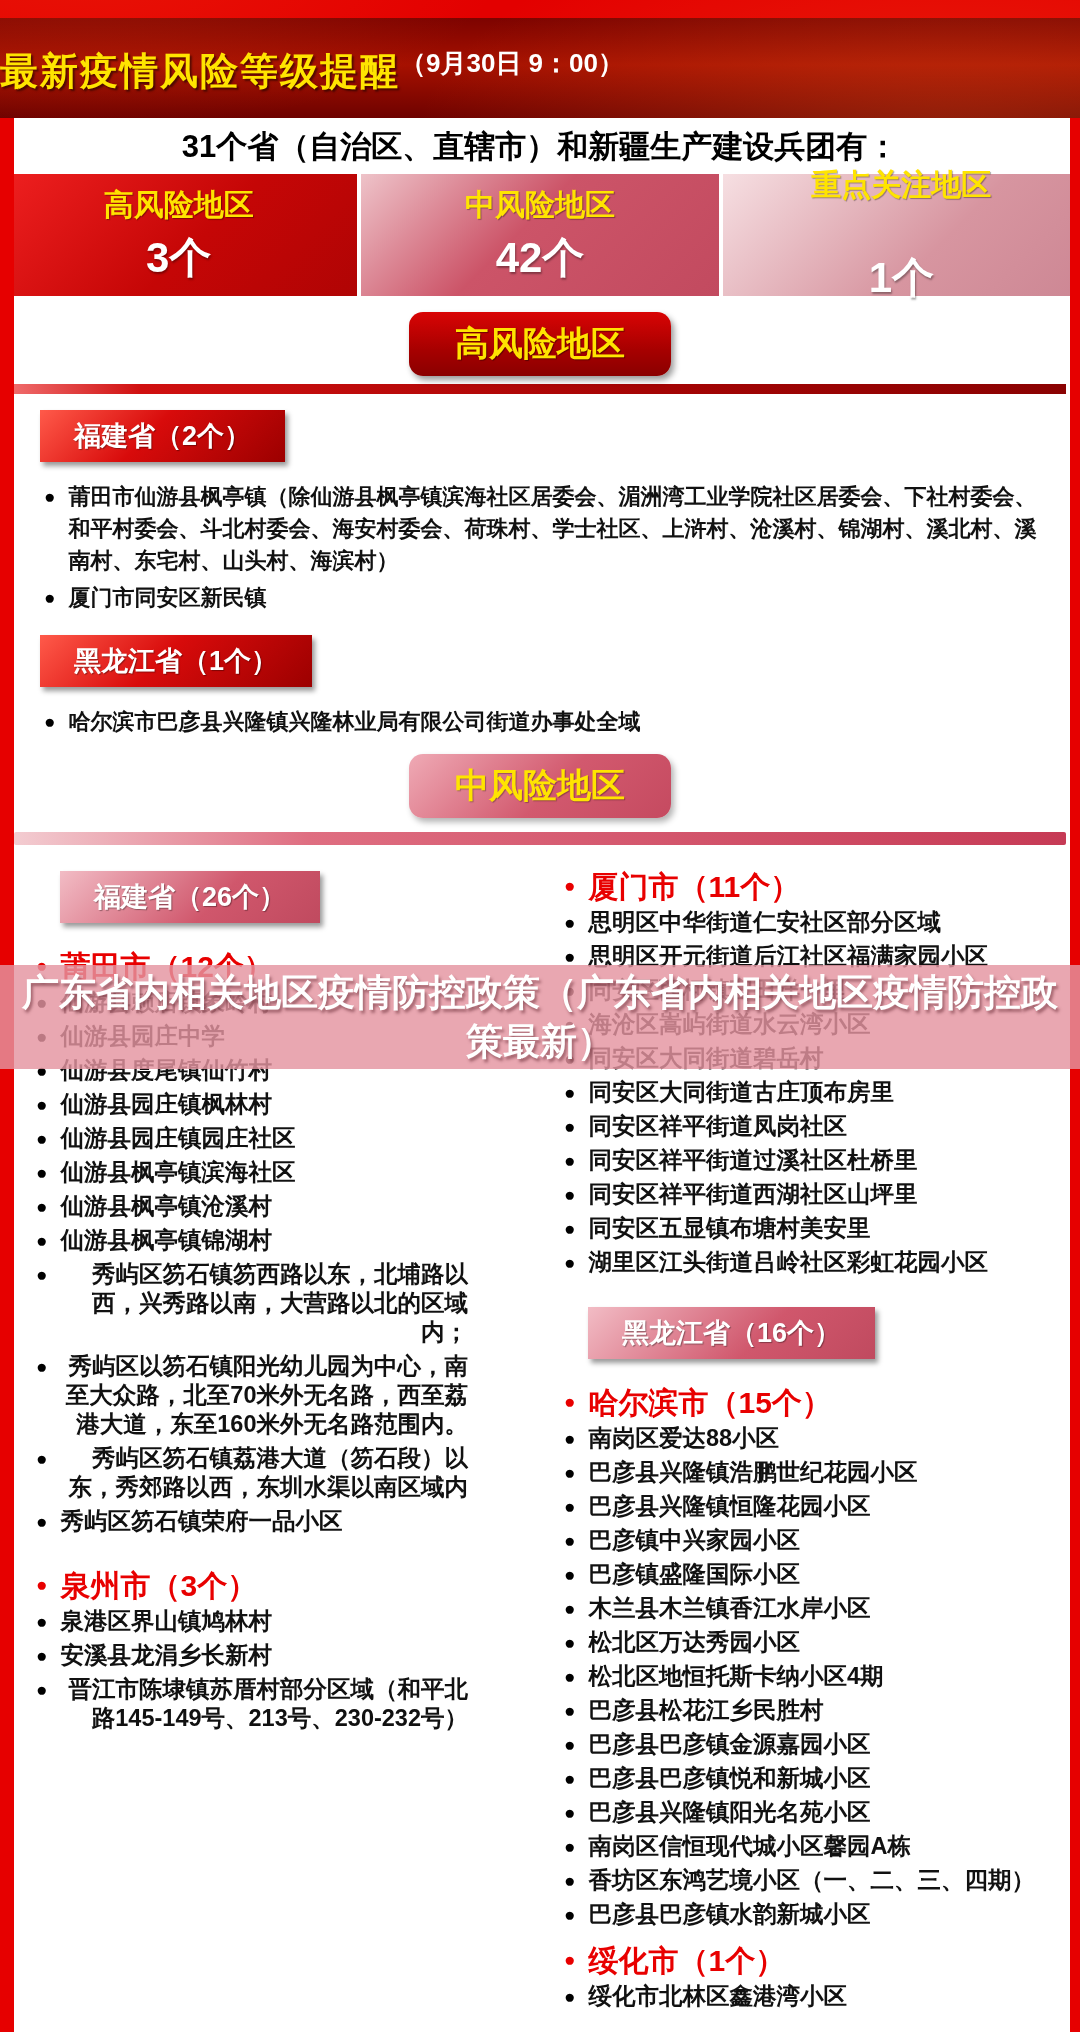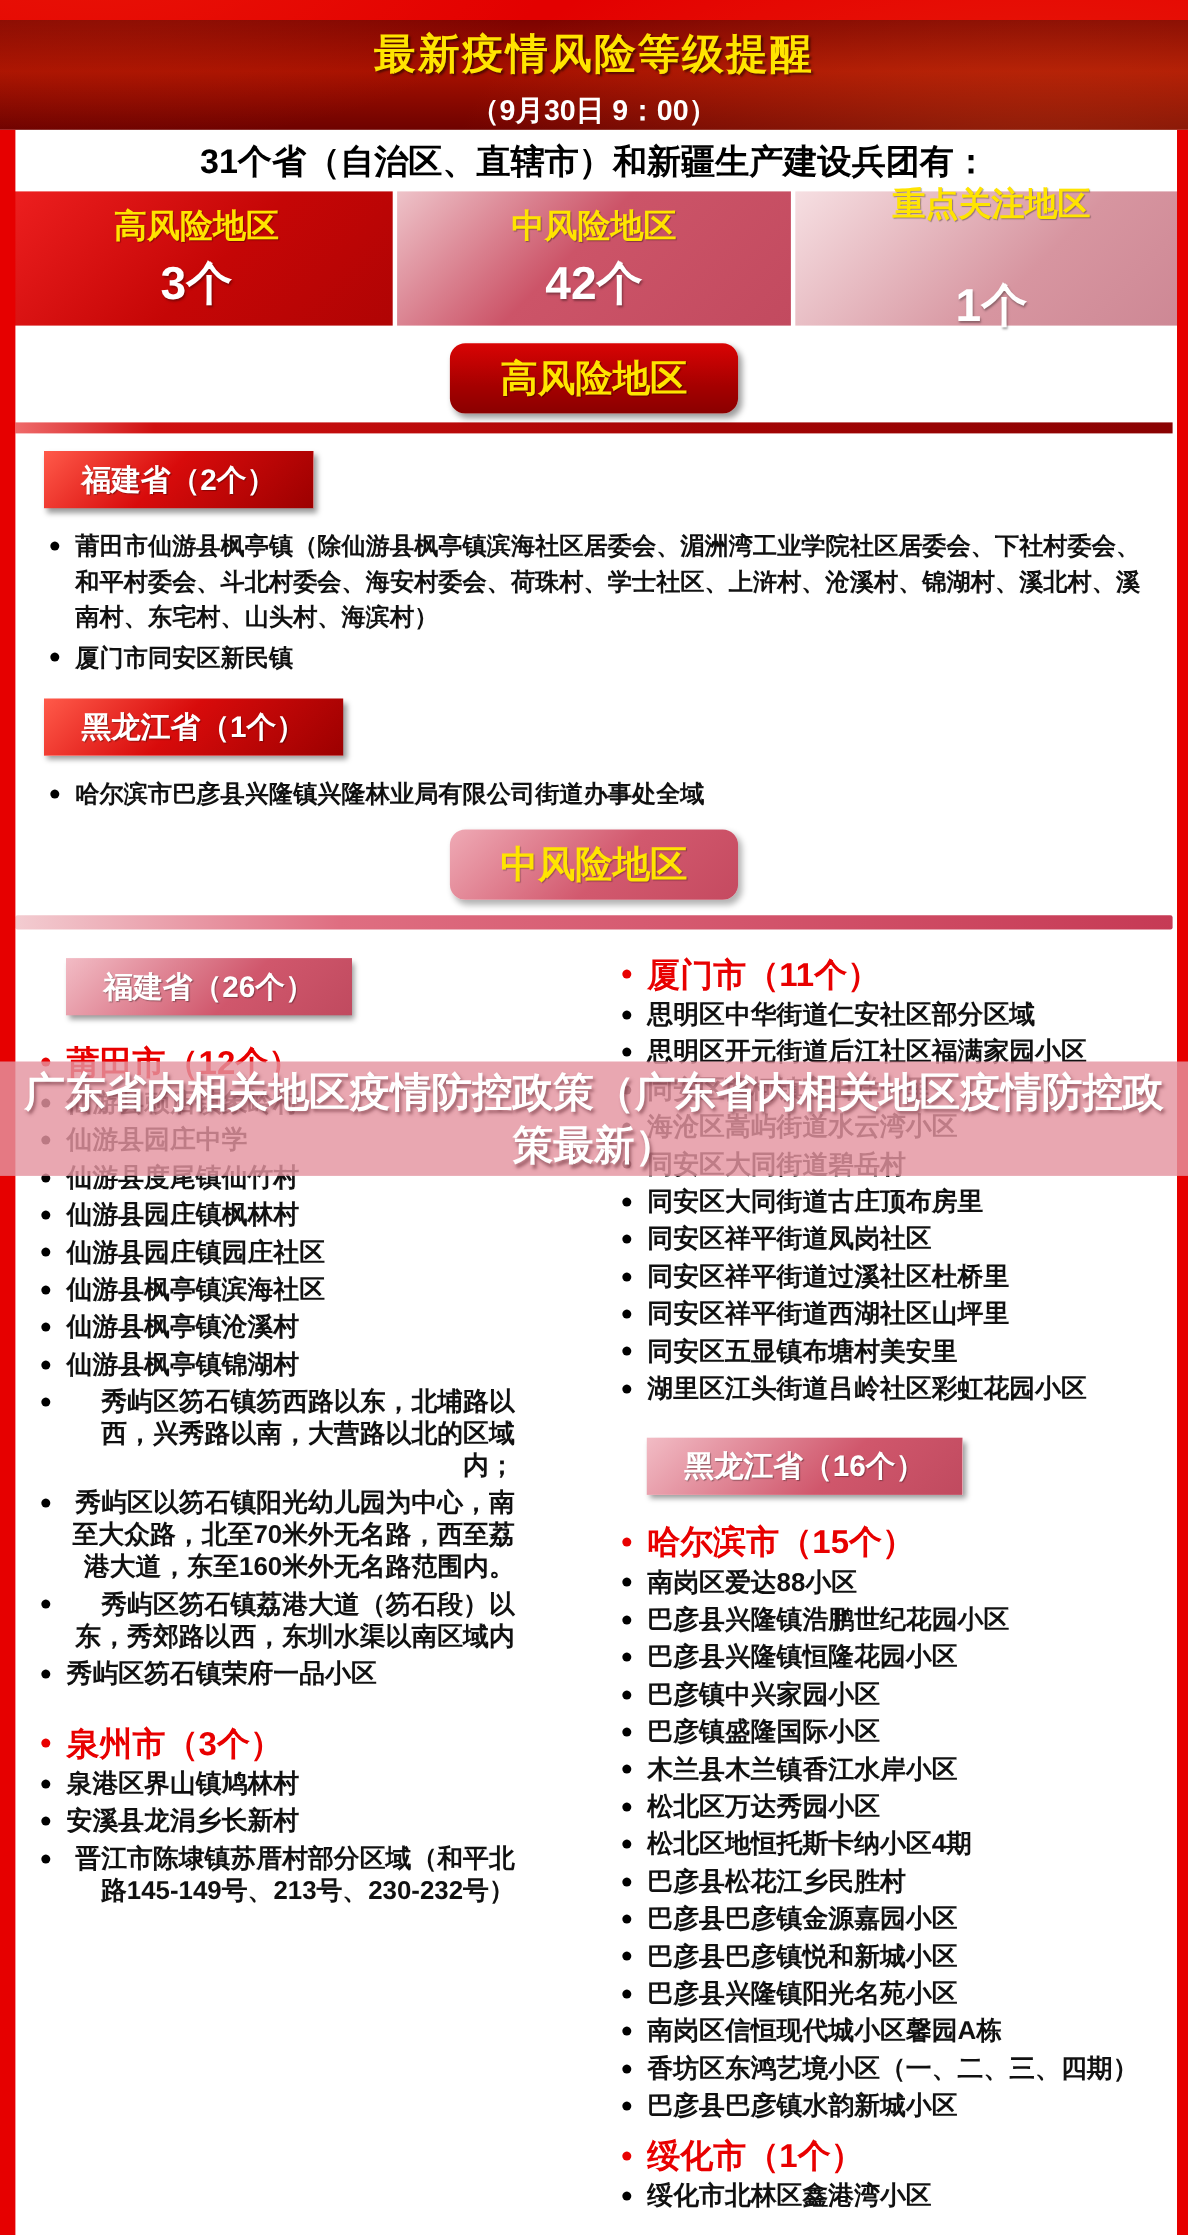--- a/index.html
+++ b/index.html
@@ -8,21 +8,21 @@
     background:#ffffff;
     font-family:"Liberation Sans","DejaVu Sans",sans-serif;
   }
   
   .banner{
     height:118px;width:100%;
     background:
       radial-gradient(ellipse 900px 420px at 88% 130%, rgba(255,120,40,.28), transparent 60%),
       radial-gradient(ellipse 700px 300px at 8% -40%, rgba(255,90,30,.22), transparent 60%),
       linear-gradient(180deg,#e30000 0 18px,#7d0300 18px,#a61000 55%,#6e0200 100%);
-    display:flex;flex-direction:column;align-items:center;justify-content:flex-start;
+    display:flex;flex-direction:row;align-items:center;justify-content:flex-start;
   }
   .banner-title{color:#ffe400;font-size:38px;font-weight:bold;margin-top:24px;letter-spacing:2px;
     text-shadow:2px 2px 2px rgba(0,0,0,.5);}
   .banner-datetime{color:#ffffff;font-size:26px;font-weight:bold;margin-top:8px;}
   
   .side-strip{position:absolute;top:118px;bottom:0;background:#e60000;z-index:1;}
   .side-left{left:0;width:14px;}
   .side-right{right:0;width:10px;}
   
   .subtitle{text-align:center;font-size:31px;font-weight:bold;color:#000;padding:8px 12px 6px;}

